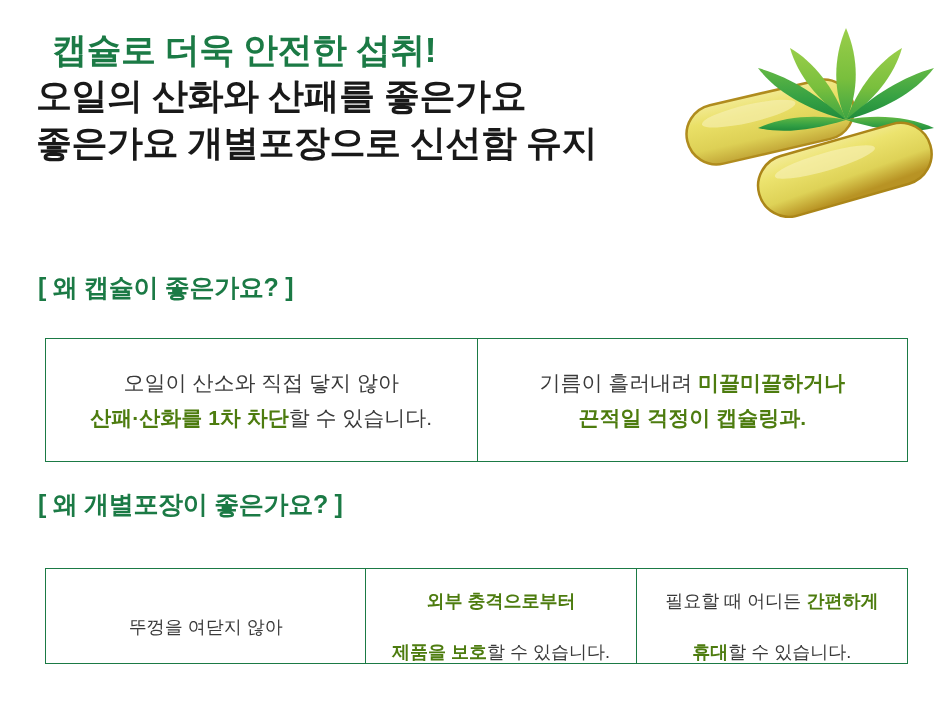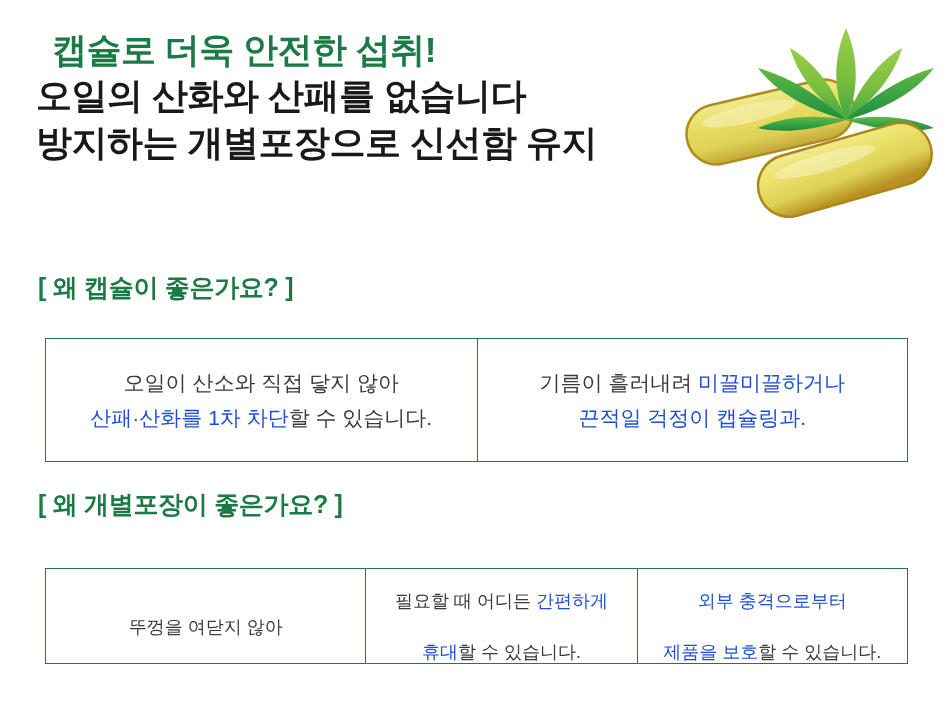--- a/index.html
+++ b/index.html
@@ -111,30 +111,30 @@
   }
   .fact-table.one .fact-line {
     font-size: 21px;
     line-height: 35px;
   }
   .fact-table.two .fact-line {
     font-size: 18px;
     line-height: 30px;
     margin-top: 21px;
   }
-  .fact-line .b { font-weight: 400; color: #1d4ed8; }
+  .fact-line .b { font-weight: 700; color: #4d7c0f; }
   .fact-line .n { font-weight: 400; color: #3a3a3a; }
 </style>
 </head>
 <body>
 
 <div class="headline">
   <span class="headline-line accent">캡슐로 더욱 안전한 섭취!</span>
-  <span class="headline-line dark">오일의 산화와 산패를 없습니다</span>
-  <span class="headline-line dark">방지하는 개별포장으로 신선함 유지</span>
+  <span class="headline-line dark">오일의 산화와 산패를 좋은가요</span>
+  <span class="headline-line dark">좋은가요 개별포장으로 신선함 유지</span>
 </div>
 
 <div class="illustration">
   <svg viewBox="0 0 268 216" xmlns="http://www.w3.org/2000/svg">
     <defs>
       <linearGradient id="capA" x1="0" y1="0" x2="0" y2="1">
         <stop offset="0%" stop-color="#f2ea93"></stop>
         <stop offset="28%" stop-color="#eae067"></stop>
         <stop offset="72%" stop-color="#ddd055"></stop>
         <stop offset="100%" stop-color="#c2a637"></stop>
@@ -205,29 +205,29 @@
 </div>
 
 <div class="section-heading two">[ 왜 개별포장이 좋은가요?  ]</div>
 
 <div class="fact-table two">
   <div class="fact-cell c1">
     <span class="fact-line">
       <span class="n">뚜껑을 여닫지 않아</span>
     </span>
   </div>
+  <div class="fact-cell c2">
+    <span class="fact-line">
+      <span class="b">외부 충격으로부터</span>
+    </span>
+    <span class="fact-line">
+      <span class="b">제품을 보호</span><span class="n">할 수 있습니다.</span>
+    </span>
+  </div>
   <div class="fact-cell c3">
     <span class="fact-line">
       <span class="n">필요할 때 어디든 </span><span class="b">간편하게</span>
     </span>
     <span class="fact-line">
       <span class="b">휴대</span><span class="n">할 수 있습니다.</span>
     </span>
   </div>
-  <div class="fact-cell c2">
-    <span class="fact-line">
-      <span class="b">외부 충격으로부터</span>
-    </span>
-    <span class="fact-line">
-      <span class="b">제품을 보호</span><span class="n">할 수 있습니다.</span>
-    </span>
-  </div>
 </div>
 
 </body></html>

